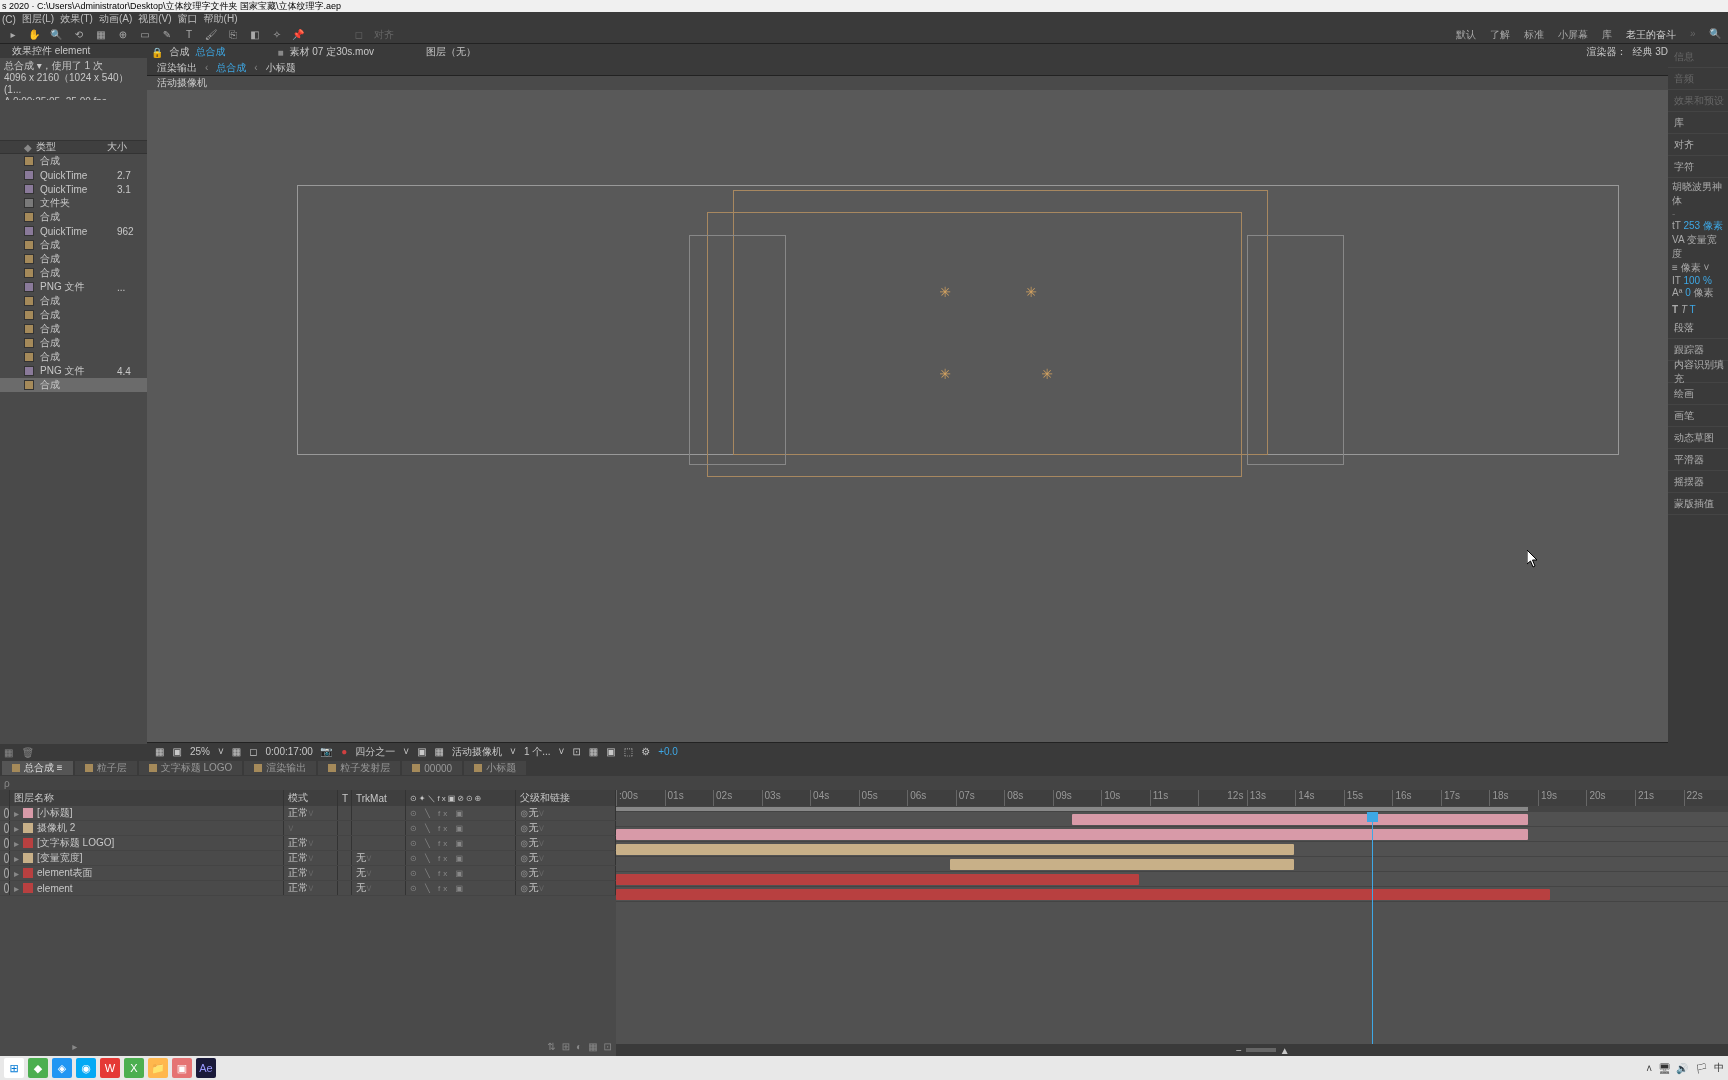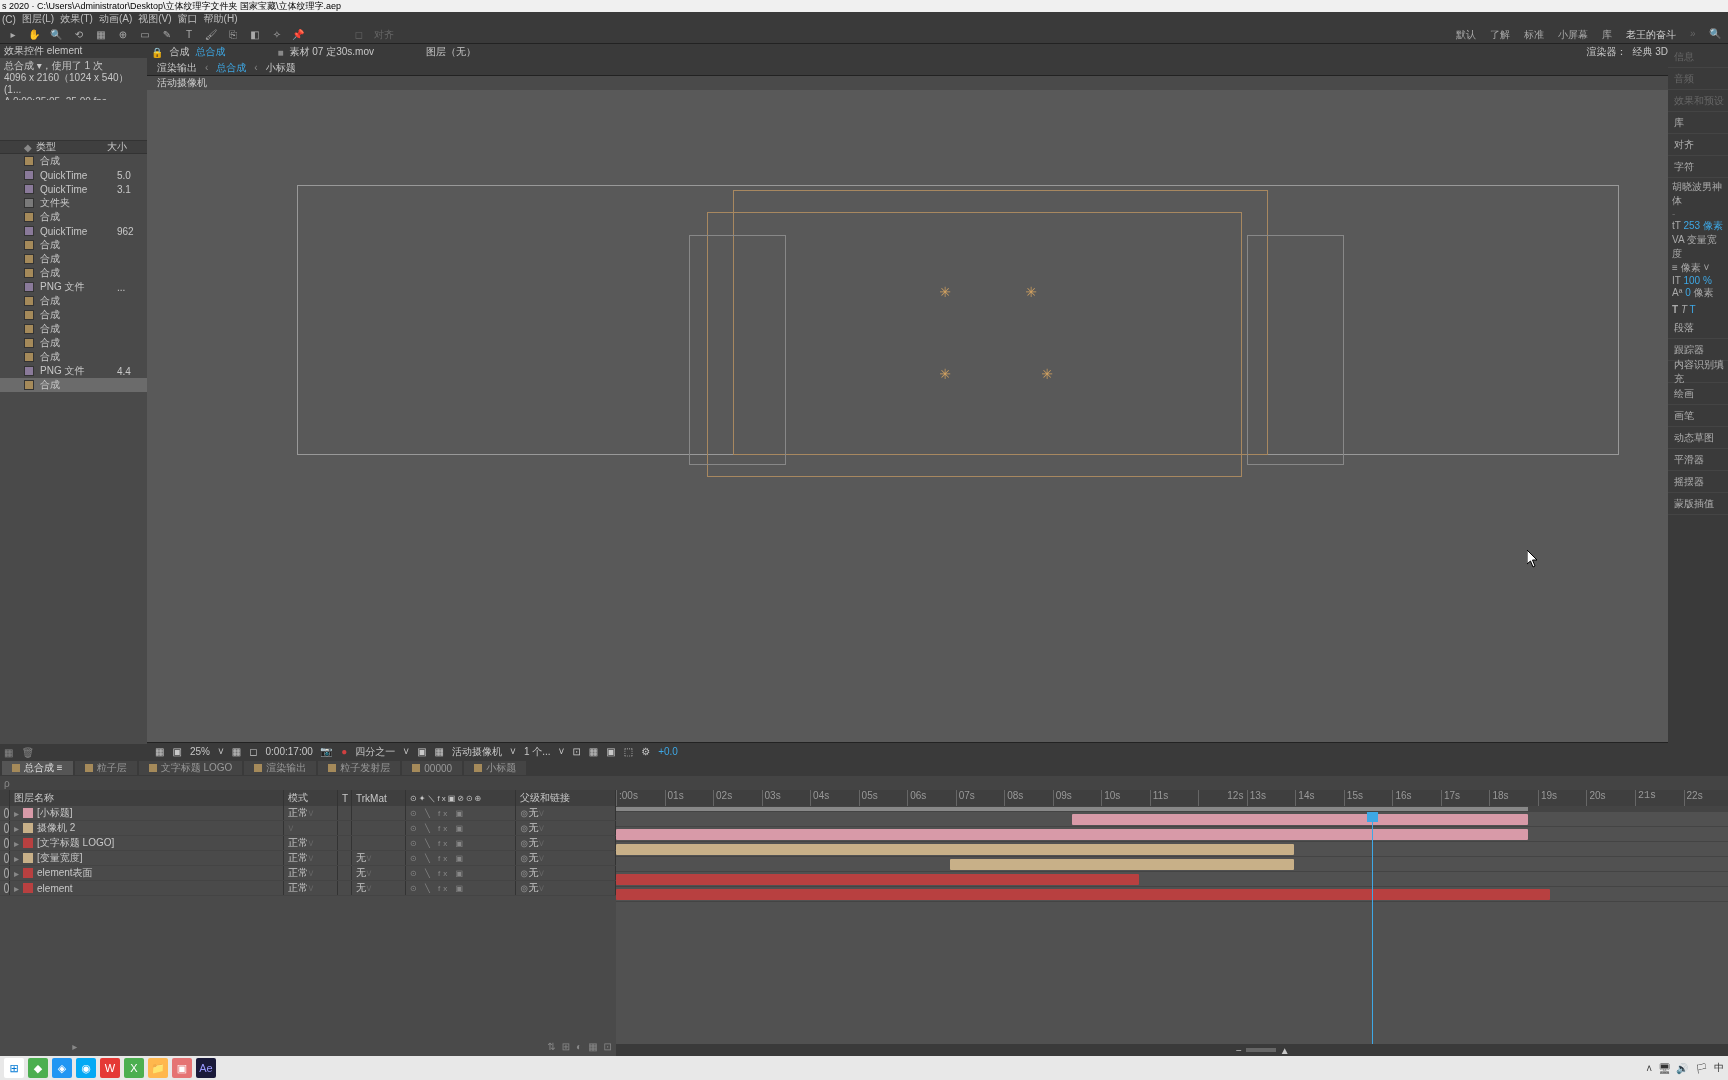--- a/index.html
+++ b/index.html
@@ -7,21 +7,21 @@
 .titlebar { height:12px; background:#f0f0f0; color:#000; font-size:9px; padding-left:2px; line-height:12px; }
 .menubar { height:14px; background:#3a3a3a; display:flex; align-items:center; padding-left:2px; gap:6px; font-size:10px; }
 .menubar span { color:#c0c0c0; }
 .toolbar { height:18px; background:#3a3a3a; border-bottom:1px solid #222; display:flex; align-items:center; justify-content:space-between; padding:0 6px; }
 .tool-left { display:flex; gap:8px; align-items:center; }
 .tool-icon { width:14px; height:14px; display:flex; align-items:center; justify-content:center; color:#aaa; }
 .tool-right { display:flex; gap:14px; font-size:10px; color:#aaa; }
 .tool-right span.active { color:#d0d0d0; }
 .main { display:flex; height:calc(100% - 44px - 296px - 24px); }
 .left-col { width:147px; display:flex; flex-direction:column; background:#4a4a4a; }
-.fx-header { height:14px; background:#3a3a3a; padding-left:4px; font-size:10px; display:flex; align-items:center; }
+.fx-header { height:14px; background:#3a3a3a; padding-left:12px; font-size:10px; display:flex; align-items:center; }
 .fx-body { height:42px; padding:2px 4px; font-size:9px; line-height:12px; }
 .proj { flex:1; background:#4a4a4a; position:relative; }
 .proj-cols { height:14px; background:#3f3f3f; display:flex; align-items:center; padding-left:24px; font-size:10px; border-top:1px solid #333; border-bottom:1px solid #333; }
 .proj-cols .c1 { flex:1; }
 .proj-cols .c2 { width:40px; }
 .proj-row { height:14px; display:flex; align-items:center; padding-left:24px; font-size:10px; }
 .proj-row.sel { background:#6b6b6b; }
 .proj-swatch { width:10px; height:10px; margin-right:6px; background:#a58a5a; border:1px solid #333; }
 .proj-swatch.folder { background:#7a7a7a; }
 .proj-swatch.mov { background:#8a7a9a; }
@@ -140,21 +140,21 @@
       </div>
       <div id="proj-rows">
           <div class="proj-row">
             <span class="proj-swatch comp"></span>
             <span style="flex:1">合成</span>
             <span style="width:30px"></span>
           </div>
           <div class="proj-row">
             <span class="proj-swatch mov"></span>
             <span style="flex:1">QuickTime</span>
-            <span style="width:30px">5.0</span>
+            <span style="width:30px">2.7</span>
           </div>
           <div class="proj-row">
             <span class="proj-swatch mov"></span>
             <span style="flex:1">QuickTime</span>
             <span style="width:30px">3.1</span>
           </div>
           <div class="proj-row">
             <span class="proj-swatch folder"></span>
             <span style="flex:1">文件夹</span>
             <span style="width:30px"></span>
@@ -543,21 +543,21 @@
           <div class="tick" style="left: 48%;">11s</div>
           <div class="tick" style="left: 52.3636%; padding-left: 28px;">12s</div>
           <div class="tick" style="left: 56.7273%;">13s</div>
           <div class="tick" style="left: 61.0909%;">14s</div>
           <div class="tick" style="left: 65.4545%;">15s</div>
           <div class="tick" style="left: 69.8182%;">16s</div>
           <div class="tick" style="left: 74.1818%;">17s</div>
           <div class="tick" style="left: 78.5455%;">18s</div>
           <div class="tick" style="left: 82.9091%;">19s</div>
           <div class="tick" style="left: 87.2727%;">20s</div>
-          <div class="tick" style="left: 91.6364%; font-family: Liberation Mono, monospace;">21s</div>
+          <div class="tick" style="left: 91.6364%;">21s</div>
           <div class="tick" style="left: 96%;">22s</div>
         </div>
       <div class="work-area">
         <div class="work-bar" style="left:0%;width:82%"></div>
       </div>
       <div class="tracks">
         <div class="track">
             <div class="bar pink" style="left:41%;width:41%"></div>
           </div>
         <div class="track">

